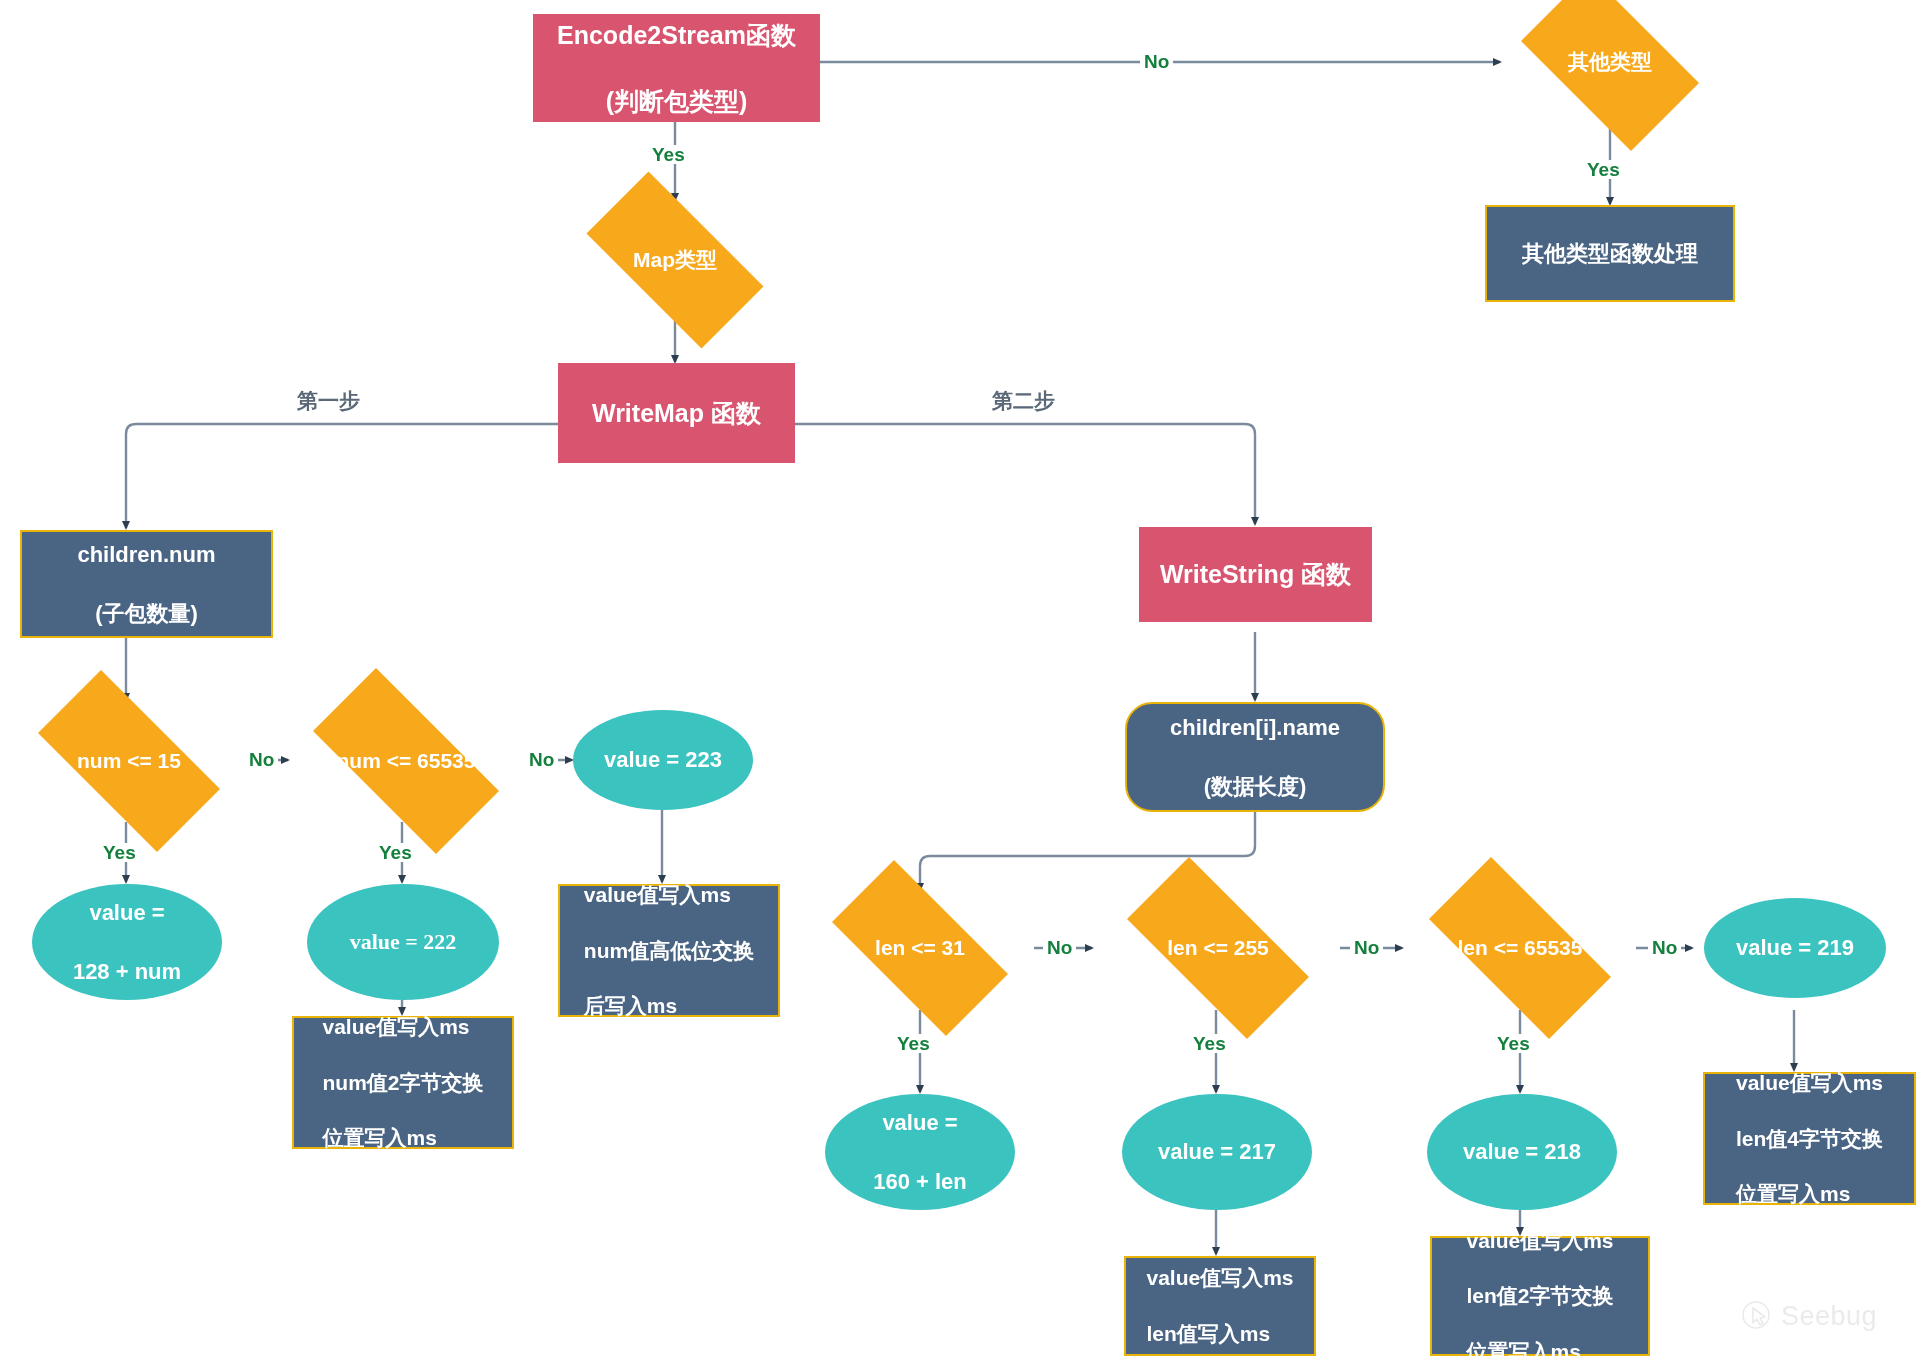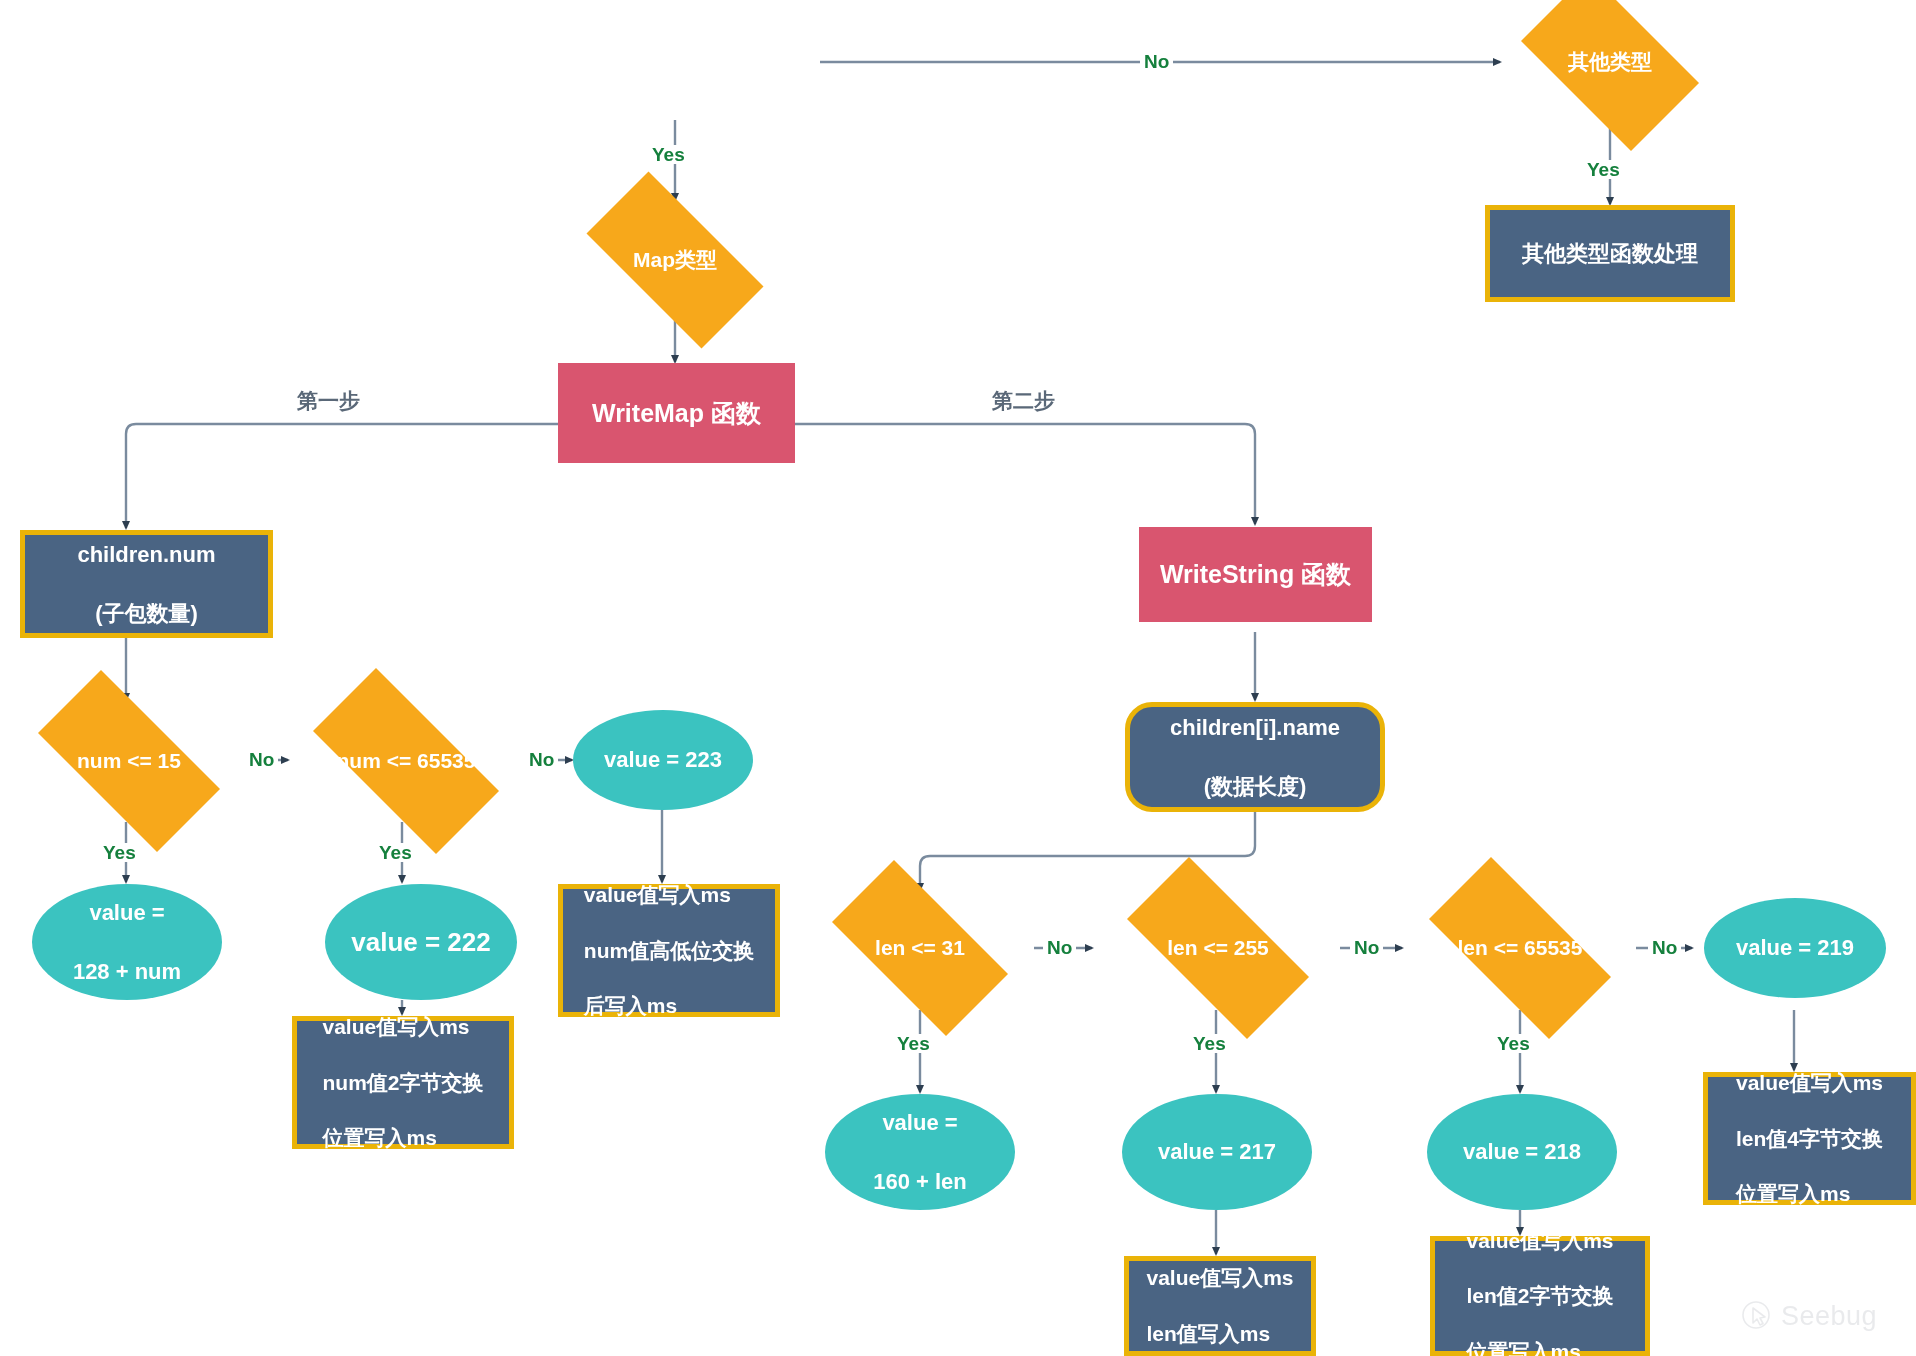--- a/index.html
+++ b/index.html
@@ -8,21 +8,21 @@
     font-family:"Liberation Sans","DejaVu Sans",sans-serif;
   }
   #canvas{position:absolute;left:0;top:0;width:1916px;height:1356px;}
   svg.edges{position:absolute;left:0;top:0;width:1916px;height:1356px;pointer-events:none;}
 
   .node{position:absolute;box-sizing:border-box;display:flex;align-items:center;justify-content:center;
         text-align:center;color:#ffffff;font-weight:bold;line-height:1.32;}
   .node .lines{padding:0 6px;white-space:pre-line;}
 
   
-  .rect-dark{background:#4A6483;border:5px solid #eab308;}
+  .rect-dark{background:#4A6483;border:2px solid #eab308;}
   
   .rect-pink{background:#D9556F;border:1px solid #d9556f;}
 
   
   .diamond{background:transparent;}
   .diamond .dia-shape{position:absolute;left:0;top:0;width:100%;height:100%;
       background:#F7A81B;transform:rotate(45deg) scale(0.707);}
   .diamond .lines{position:relative;z-index:2;}
 
   
@@ -91,20 +91,26 @@
       <path d="M1520,1010 L1520,1092"></path>
 
       <path d="M1794,1010 L1794,1070"></path>
 
       <path d="M1216,1210 L1216,1254"></path>
 
       <path d="M1520,1210 L1520,1234"></path>
     </g>
   </svg>
 
+  <div class="node rect-pink" style="left:533px;top:14px;width:287px;height:108px;font-size:25px;">
+    <div class="lines">
+      <div>Encode2Stream函数</div>
+      <div>(判断包类型)</div>
+    </div>
+  </div>
 
   <div class="node diamond" style="left:1500px;top:-6px;width:220px;height:136px;font-size:21px;">
     <div class="dia-shape"></div>
     <div class="lines">其他类型</div>
   </div>
 
   <div class="node rect-dark" style="left:1485px;top:205px;width:250px;height:97px;font-size:22px;">
     <div class="lines">其他类型函数处理</div>
   </div>
 
@@ -138,21 +144,21 @@
     <div class="lines">value = 223</div>
   </div>
 
   <div class="node ellipse" style="left:32px;top:884px;width:190px;height:116px;font-size:22px;">
     <div class="lines">
       <div>value =</div>
       <div>128 + num</div>
     </div>
   </div>
 
-  <div class="node ellipse" style="left:325px;top:884px;width:192px;height:116px;font-size:26px;">
+  <div class="node ellipse" style="left:307px;top:884px;width:192px;height:116px;font-size:22px;font-family:Liberation Serif, serif;">
     <div class="lines">value = 222</div>
   </div>
 
   <div class="node rect-dark" style="left:292px;top:1016px;width:222px;height:133px;font-size:21px;">
     <div class="lines" style="text-align:left;">
       <div>value值写入ms</div>
       <div>num值2字节交换</div>
       <div>位置写入ms</div>
     </div>
   </div>

